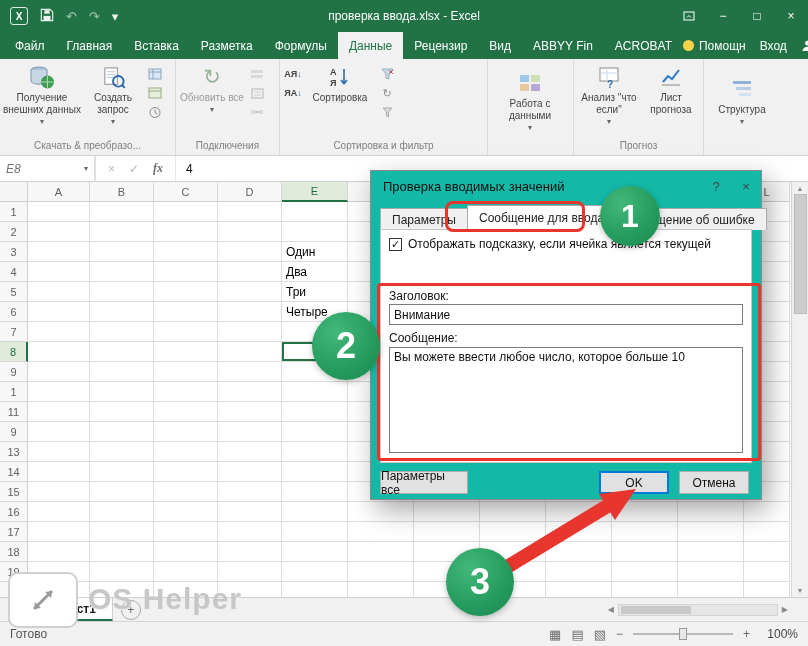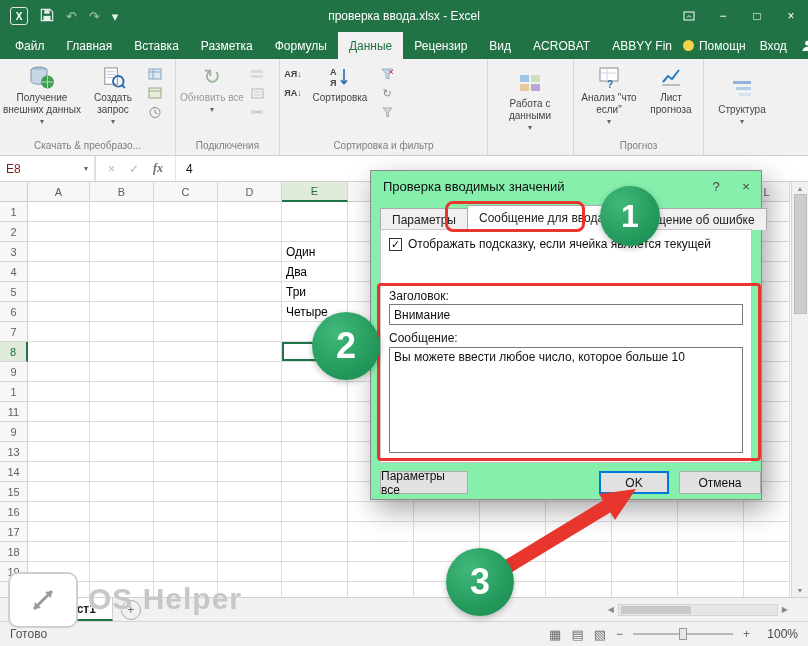--- a/index.html
+++ b/index.html
@@ -33,21 +33,21 @@
   .bigbtn .icn { height:26px; display:flex; align-items:center; justify-content:center; margin-bottom:2px; }
   .bigbtn.disabled { color:#9a9a9a; }
   .caret { font-size:8px; color:#666; }
   .smallcol { display:flex; flex-direction:column; gap:3px; padding:4px 2px 0 2px; }
   .sbtn { width:18px; height:16px; display:flex; align-items:center; justify-content:center; font-size:9px; color:#555; border:1px solid transparent; }
   .sortletters { font-size:9px; font-weight:bold; color:#444; line-height:9px; }
 
   
   .fbar { height:26px; background:#fff; border-bottom:1px solid #d0d0d0; display:flex; align-items:stretch; }
   .namebox { width:96px; border-right:2px solid #e0e0e0; display:flex; align-items:center; padding:0 6px; }
-  .namebox .nb-text { flex:1; font-size:12px; color:#7f1d1d; }
+  .namebox .nb-text { flex:1; font-size:12px; color:#737373;font-style:italic; }
   .fbtns { display:flex; align-items:center; gap:14px; padding:0 12px; border-right:1px solid #e6e6e6; }
   .fbtn { color:#b8b8b8; font-size:12px; }
   .fx { font-style:italic; font-family:"Liberation Serif", serif; color:#6d6d6d; font-weight:bold; }
   .fvalue { display:flex; align-items:center; padding-left:10px; font-size:12px; color:#111; }
 
   
   .gridwrap { position:relative; height:415px; background:#fff; overflow:hidden; }
   .hdr-row { display:flex; height:20px; }
   .corner { width:28px; height:20px; background:#f5f5f5; border-right:1px solid #cfcfcf; border-bottom:1px solid #cfcfcf; }
   .colhdr { height:20px; background:#f7f7f7; border-right:1px solid #d6d6d6; border-bottom:1px solid #cfcfcf; font-size:11px; color:#5f5f5f; display:flex; align-items:center; justify-content:center; }
@@ -72,39 +72,39 @@
 
   
   .statusbar { height:25px; background:#f1f1f1; border-top:1px solid #d6d6d6; display:flex; align-items:center; padding:0 10px; color:#555; }
   .sb-right { margin-left:auto; display:flex; align-items:center; gap:10px; }
   .viewicn { font-size:13px; color:#6e6e6e; }
   .zoomtrack { width:100px; height:2px; background:#b9b9b9; position:relative; }
   .zoomthumb { position:absolute; left:46px; top:-5px; width:8px; height:12px; background:#e8e8e8; border:1px solid #9a9a9a; }
   .zoomlabel { font-size:12px; color:#444; width:38px; text-align:right; }
 
   
-  .dialog { position:absolute; left:370px; top:170px; width:392px; height:330px; background:#86efac; border:1px solid #8a8a8a; box-shadow:6px 10px 26px rgba(0,0,0,.35); z-index:10; }
+  .dialog { position:absolute; left:370px; top:170px; width:392px; height:330px; background:#14b8a6; border:1px solid #8a8a8a; box-shadow:6px 10px 26px rgba(0,0,0,.35); z-index:10; }
   .dlg-titlebar { position:absolute; top:0; left:0; right:0; height:30px; display:flex; align-items:center; }
   .dlg-title { padding-left:12px; font-size:13px; color:#101010; }
   .dlg-tbtns { margin-left:auto; display:flex; }
   .dlg-tbtn { width:30px; height:26px; display:flex; align-items:center; justify-content:center; color:#444; font-size:13px; }
   .dlg-tabstrip { position:absolute; top:34px; left:9px; display:flex; align-items:flex-end; height:25px; }
   .dtab { padding:0 11px; height:22px; line-height:22px; font-size:12px; background:#f0f0f0; border:1px solid #ababab; border-bottom:none; margin-right:-1px; color:#222; white-space:nowrap; }
   .dtab.active { background:#fff; height:25px; line-height:25px; position:relative; z-index:2; }
   .dlg-page { position:absolute; top:58px; left:9px; right:9px; height:234px; background:#fff; border:1px solid #c6c6c6; }
   .chkrow { position:absolute; left:18px; top:66px; display:flex; align-items:center; gap:6px; font-size:12px; color:#111; }
   .chkbox { width:13px; height:13px; border:1px solid #333; background:#fff; display:flex; align-items:center; justify-content:center; font-size:11px; color:#111; line-height:11px; }
   .instr { position:absolute; left:18px; top:95px; font-size:12px; color:#111; }
   .flabel { position:absolute; left:18px; font-size:12px; color:#111; }
   .dlg-input { position:absolute; left:18px; top:133px; width:354px; height:21px; border:1px solid #7a7a7a; font-size:12px; padding:1px 4px; font-family:"Liberation Sans", sans-serif; color:#111; background:#fff; }
   .dlg-textarea { position:absolute; left:18px; top:176px; width:354px; height:106px; border:1px solid #7a7a7a; font-size:12px; padding:2px 4px; resize:none; font-family:"Liberation Sans", sans-serif; color:#111; background:#fff; overflow:hidden; }
   .dlg-btn { position:absolute; top:300px; height:23px; background:#e1e1e1; border:1px solid #adadad; font-size:12px; color:#111; display:flex; align-items:center; justify-content:center; }
   .btn-clear { left:9px; width:88px; }
   .btn-ok { left:228px; width:70px; border:2px solid #0078d7; background:#e5f1fb00; background:#e1e1e1; }
-  .btn-cancel { left:308px; width:82px; }
+  .btn-cancel { left:308px; width:70px; }
 
   
   .annot-rect { position:absolute; border:3px solid #e8352d; z-index:12; pointer-events:none; }
   .rect-tab { left:74px; top:30px; width:140px; height:31px; border-radius:8px; }
   .rect-fields { left:6px; top:112px; width:384px; height:178px; border-radius:4px; }
   .callout { position:absolute; border-radius:50%; background:radial-gradient(circle at 35% 30%, #43b87b 0%, #249a5d 60%, #1c8a51 100%); color:#fff; display:flex; align-items:center; justify-content:center; font-weight:bold; z-index:15; box-shadow:0 2px 6px rgba(0,0,0,.25); }
   .c1 { left:600px; top:186px; width:60px; height:60px; font-size:32px; }
   .c2 { left:312px; top:312px; width:68px; height:68px; font-size:36px; }
   .c3 { left:446px; top:548px; width:68px; height:68px; font-size:36px; }
   .arrow-svg { position:absolute; left:0; top:0; z-index:14; pointer-events:none; }
@@ -149,22 +149,22 @@
   <div class="tabrow">
     <div style="display:flex">
         <div class="rtab">Файл</div>
         <div class="rtab">Главная</div>
         <div class="rtab">Вставка</div>
         <div class="rtab">Разметка</div>
         <div class="rtab">Формулы</div>
         <div class="rtab active">Данные</div>
         <div class="rtab">Рецензир</div>
         <div class="rtab">Вид</div>
+        <div class="rtab">ABBYY Fin</div>
         <div class="rtab">ACROBAT</div>
-        <div class="rtab">ABBYY Fin</div>
       </div>
     <div class="tabrow-right">
       <span class="tr-item">
           <span class="bulb"></span>
           <span>Помощн</span>
         </span>
       <span class="tr-item">Вход</span>
       <span class="tr-item">
         <svg width="13" height="13" viewBox="0 0 14 14">
             <circle cx="7" cy="4.5" r="2.6" fill="#fff"></circle>

